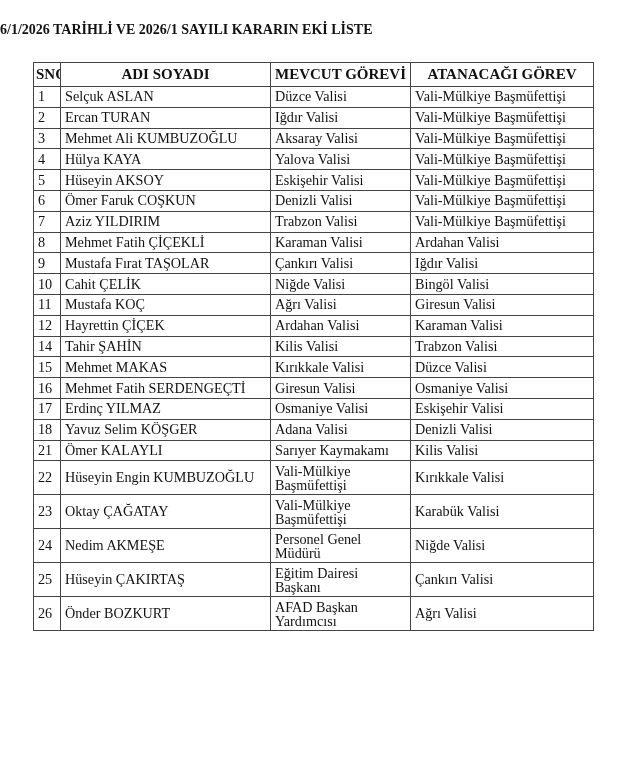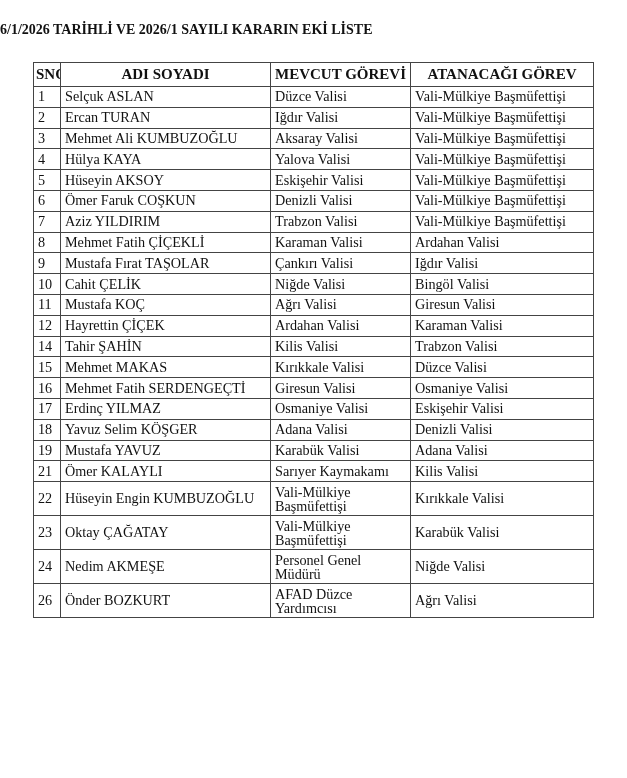--- a/index.html
+++ b/index.html
@@ -147,26 +147,20 @@
         <td>Osmaniye Valisi</td>
         <td>Eskişehir Valisi</td>
       </tr>
       <tr>
         <td>18</td>
         <td>Yavuz Selim KÖŞGER</td>
         <td>Adana Valisi</td>
         <td>Denizli Valisi</td>
       </tr>
       <tr>
-        <td>19</td>
-        <td>Mustafa YAVUZ</td>
-        <td>Karabük Valisi</td>
-        <td>Adana Valisi</td>
-      </tr>
-      <tr>
         <td>21</td>
         <td>Ömer KALAYLI</td>
         <td>Sarıyer Kaymakamı</td>
         <td>Kilis Valisi</td>
       </tr>
       <tr class="tall">
         <td>22</td>
         <td>Hüseyin Engin KUMBUZOĞLU</td>
         <td class="wrap">Vali-Mülkiye Başmüfettişi</td>
         <td>Kırıkkale Valisi</td>
@@ -177,19 +171,25 @@
         <td class="wrap">Vali-Mülkiye Başmüfettişi</td>
         <td>Karabük Valisi</td>
       </tr>
       <tr class="tall">
         <td>24</td>
         <td>Nedim AKMEŞE</td>
         <td class="wrap">Personel Genel Müdürü</td>
         <td>Niğde Valisi</td>
       </tr>
       <tr class="tall">
+        <td>25</td>
+        <td>Hüseyin ÇAKIRTAŞ</td>
+        <td class="wrap">Eğitim Dairesi Başkanı</td>
+        <td>Çankırı Valisi</td>
+      </tr>
+      <tr class="tall">
         <td>26</td>
         <td>Önder BOZKURT</td>
-        <td class="wrap">AFAD Düzce Yardımcısı</td>
+        <td class="wrap">AFAD Başkan Yardımcısı</td>
         <td>Ağrı Valisi</td>
       </tr>
     </tbody>
 </table>
 
 </body></html>

